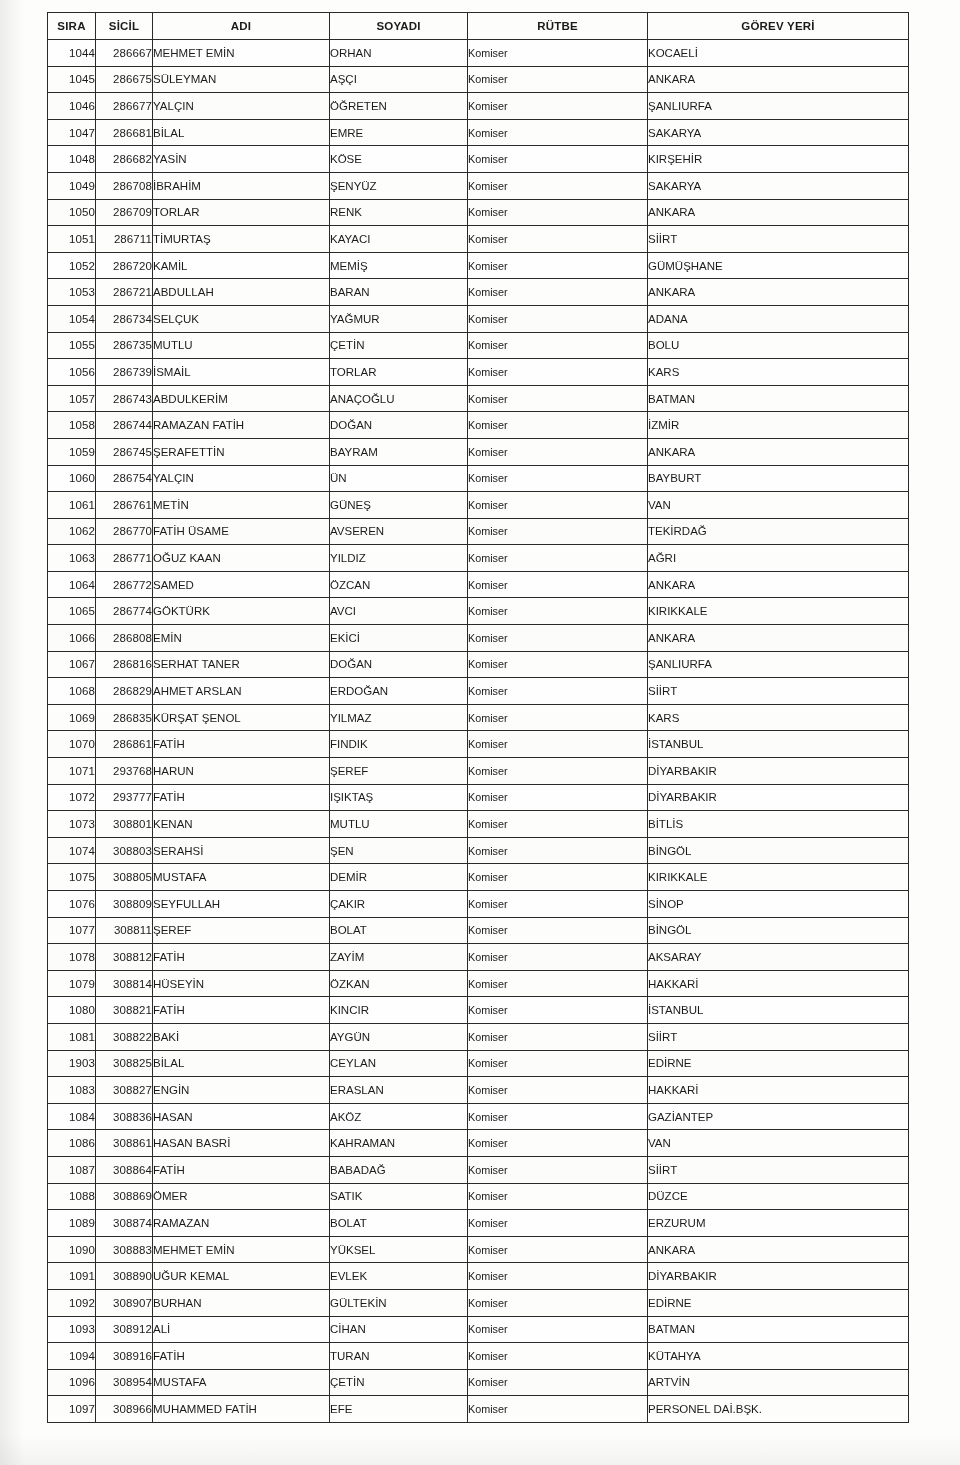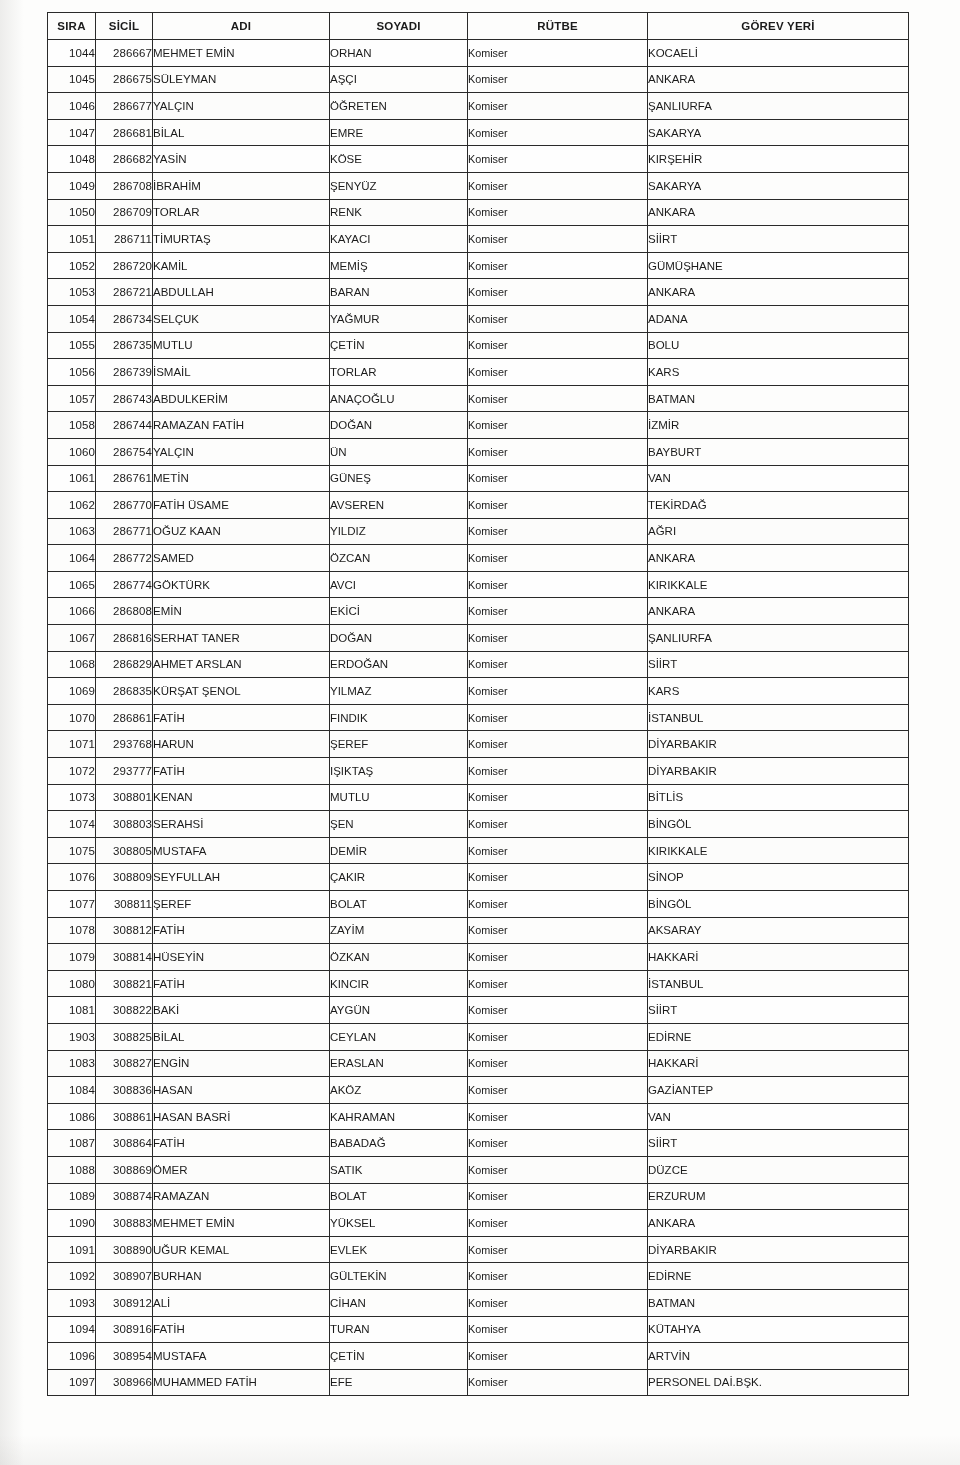--- a/index.html
+++ b/index.html
@@ -243,20 +243,28 @@
           </tr>
           <tr>
             <td class="cell-sira">1058</td>
             <td class="cell-sicil">286744</td>
             <td class="cell-adi">RAMAZAN FATİH</td>
             <td class="cell-soyadi">DOĞAN</td>
             <td class="cell-rutbe">Komiser</td>
             <td class="cell-gorev">İZMİR</td>
           </tr>
           <tr>
+            <td class="cell-sira">1059</td>
+            <td class="cell-sicil">286745</td>
+            <td class="cell-adi">ŞERAFETTİN</td>
+            <td class="cell-soyadi">BAYRAM</td>
+            <td class="cell-rutbe">Komiser</td>
+            <td class="cell-gorev">ANKARA</td>
+          </tr>
+          <tr>
             <td class="cell-sira">1060</td>
             <td class="cell-sicil">286754</td>
             <td class="cell-adi">YALÇIN</td>
             <td class="cell-soyadi">ÜN</td>
             <td class="cell-rutbe">Komiser</td>
             <td class="cell-gorev">BAYBURT</td>
           </tr>
           <tr>
             <td class="cell-sira">1061</td>
             <td class="cell-sicil">286761</td>

